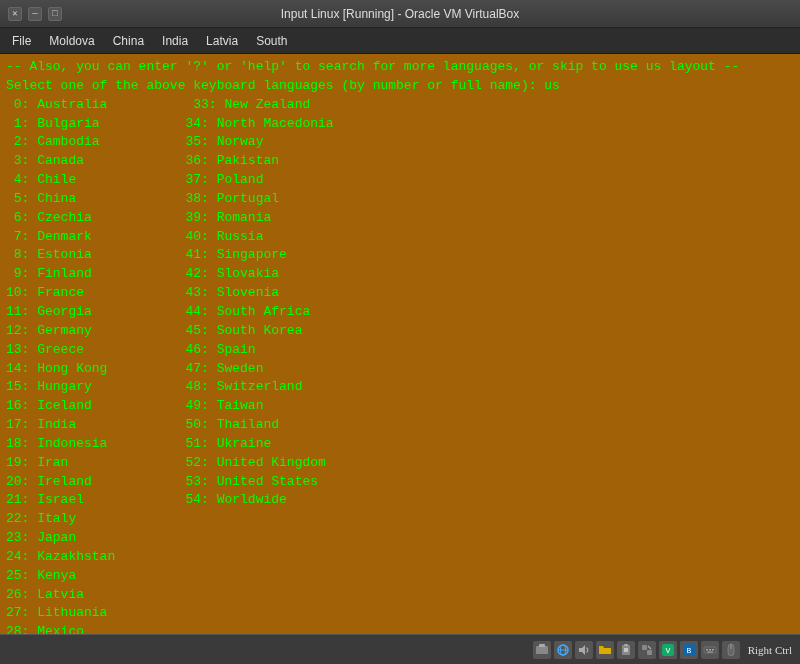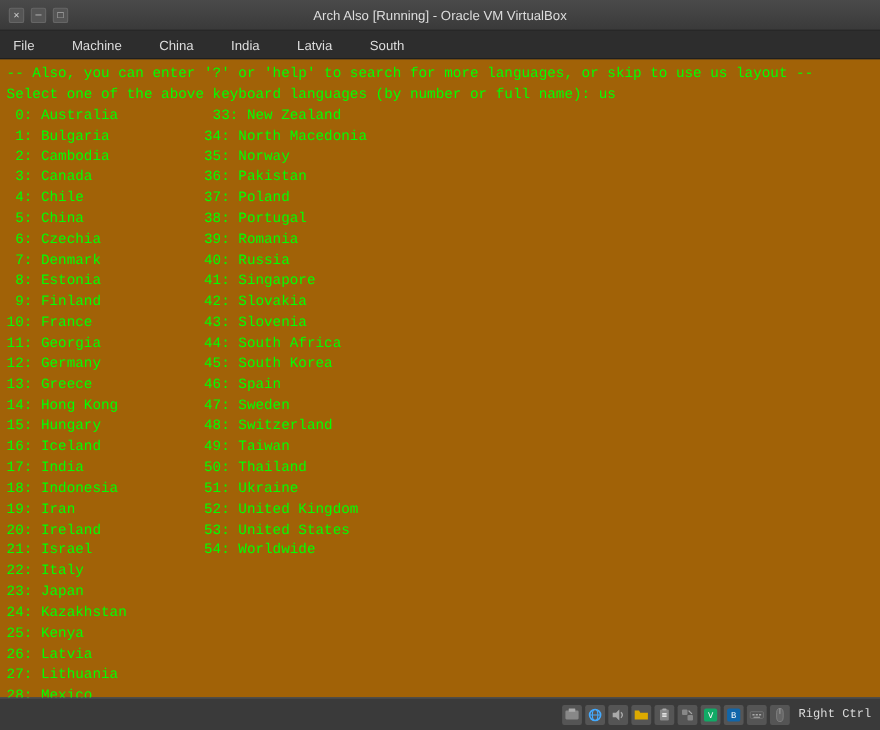--- a/index.html
+++ b/index.html
@@ -51,21 +51,21 @@
 
     
     .menu-bar {
       width: 800px;
       height: 26px;
       background: #2d2d2d;
       border-bottom: 1px solid #1a1a1a;
       display: flex;
       align-items: center;
       padding: 0 4px;
-      gap: 18px;
+      gap: 2px;
     }
     .menu-item {
       color: #ddd;
       font-family: sans-serif;
       font-size: 12px;
       padding: 3px 8px;
       cursor: pointer;
       border-radius: 2px;
     }
 
@@ -108,40 +108,40 @@
       background: #555;
       border-radius: 2px;
       display: flex;
       align-items: center;
       justify-content: center;
       font-size: 10px;
       color: #ccc;
     }
     .right-ctrl {
       color: #ddd;
-      font-family: Liberation Mono, monospace;
+      font-family: Liberation Serif, serif;
       font-size: 11px;
       margin-left: 4px;
     }
   </style>
 </head>
 <body>
 
 <div class="title-bar">
   <div class="title-bar-controls">
     <div class="tb-btn">✕</div>
     <div class="tb-btn">─</div>
     <div class="tb-btn">□</div>
   </div>
-  <span class="title-bar-title">Arch Also [Running] - Oracle VM VirtualBox</span>
+  <span class="title-bar-title">Input Linux [Running] - Oracle VM VirtualBox</span>
 </div>
 
 <div class="menu-bar">
   <span class="menu-item">File</span>
-  <span class="menu-item">Machine</span>
+  <span class="menu-item">Moldova</span>
   <span class="menu-item">China</span>
   <span class="menu-item">India</span>
   <span class="menu-item">Latvia</span>
   <span class="menu-item">South</span>
 </div>
 
 <div class="terminal">
   <pre>-- Also, you can enter '?' or 'help' to search for more languages, or skip to use us layout --
 Select one of the above keyboard languages (by number or full name): us
  0: Australia           33: New Zealand

